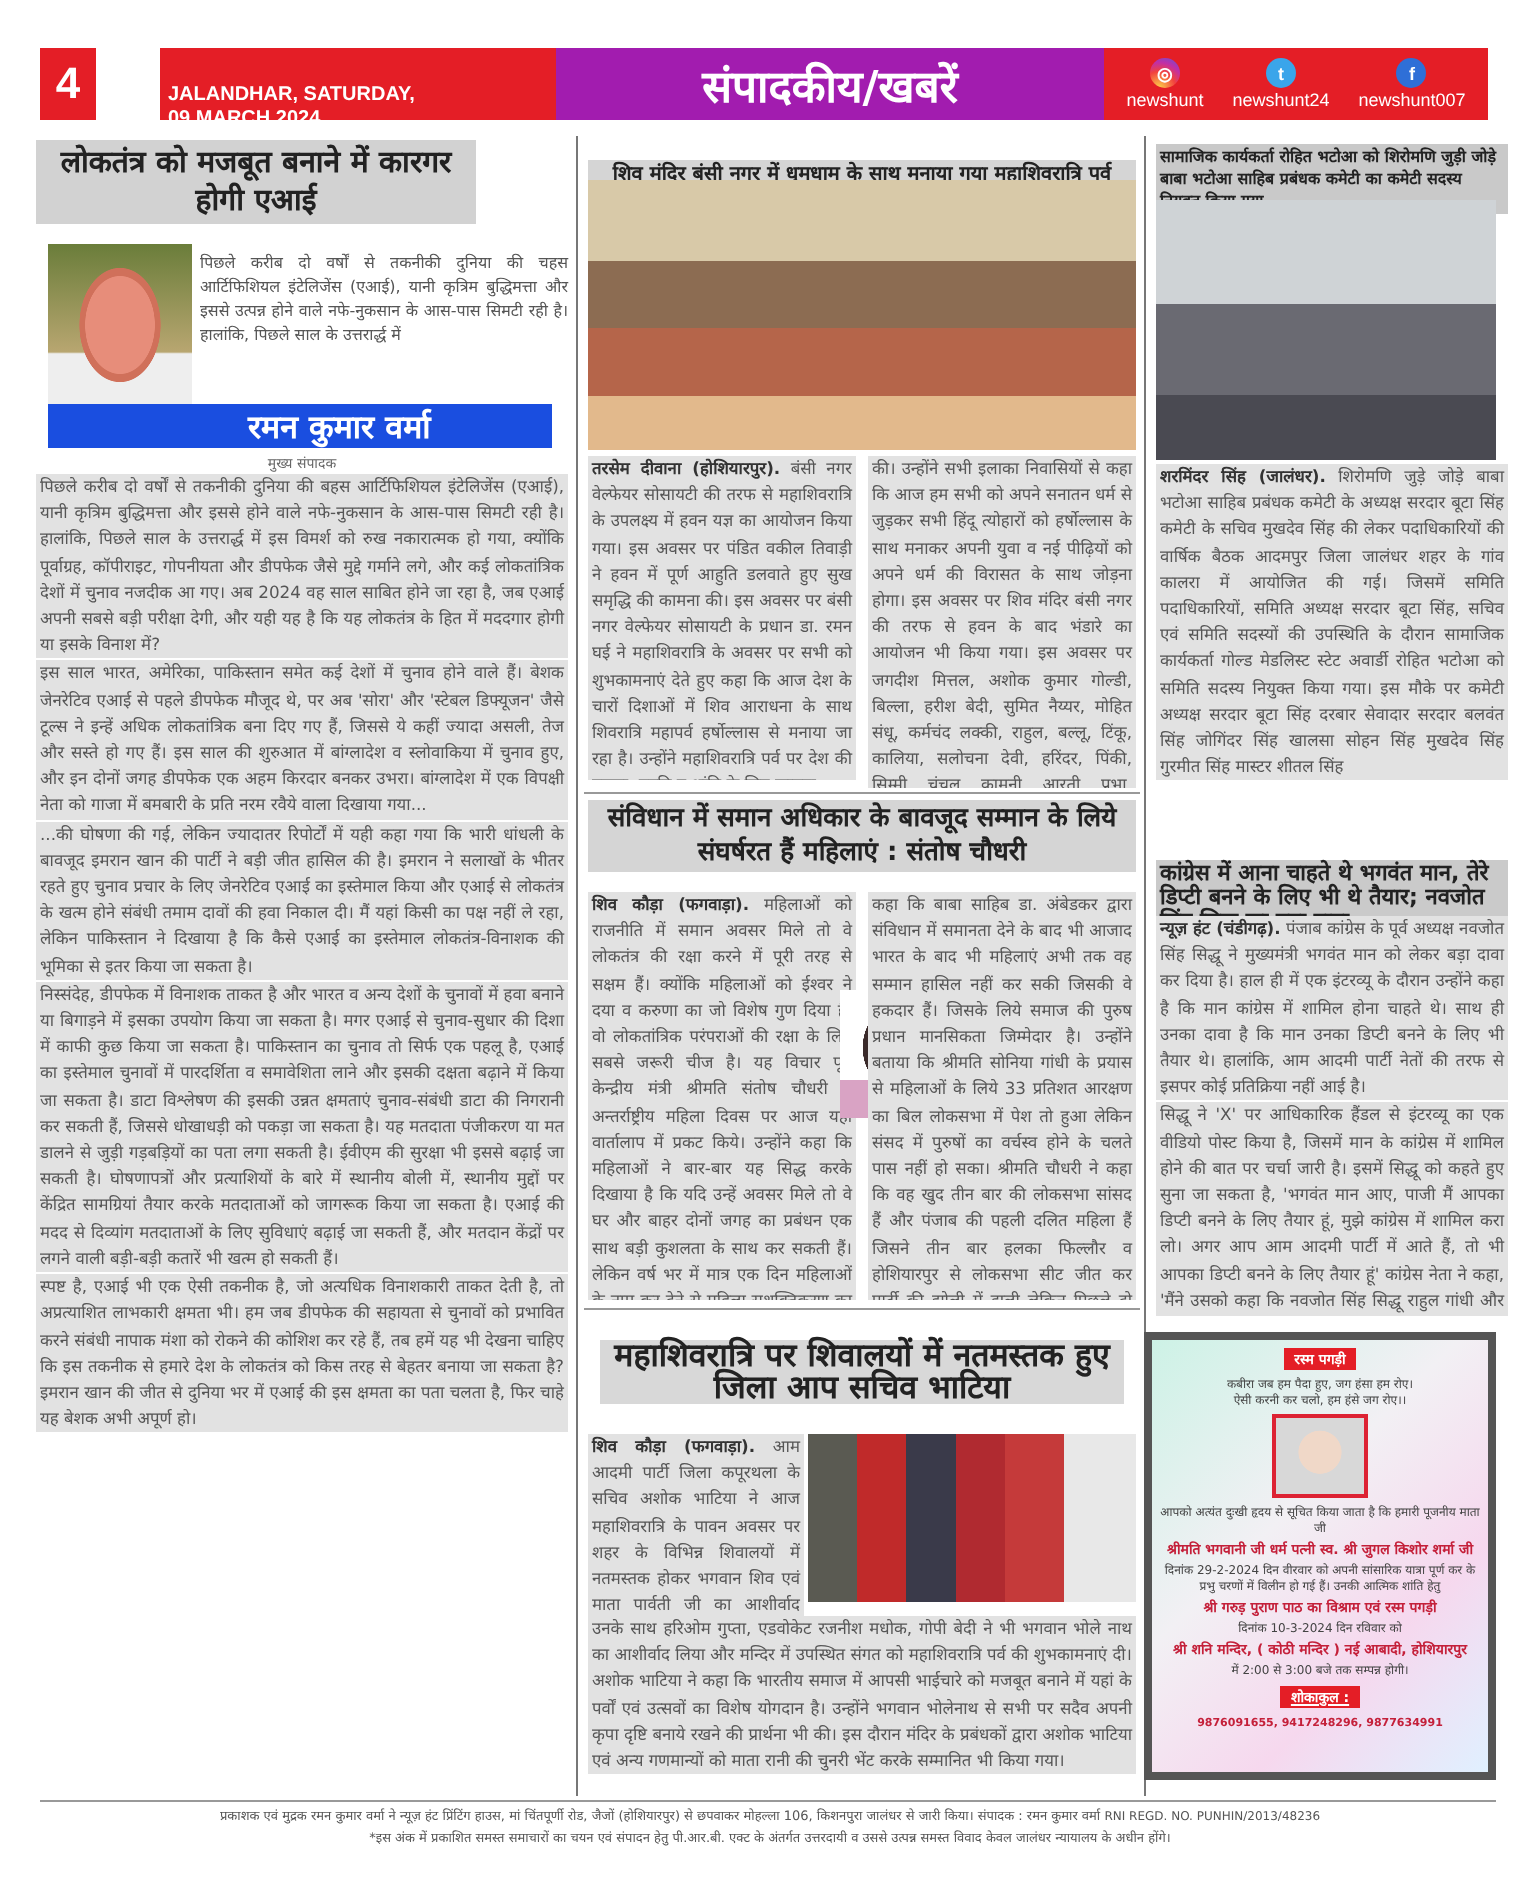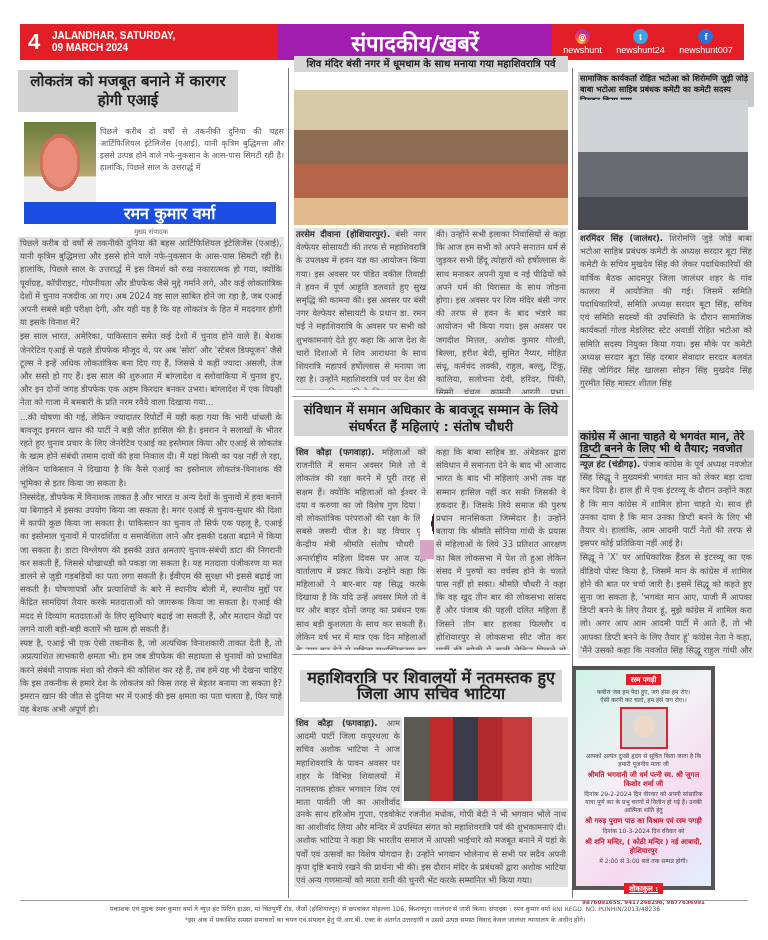--- a/index.html
+++ b/index.html
@@ -1,21 +1,21 @@
 <!DOCTYPE html>
 <html><head>
 <meta charset="utf-8">
 <style>
   * { box-sizing: border-box; margin: 0; padding: 0; }
   body { width: 768px; height: 940px; background: #ffffff; font-family: "DejaVu Sans", sans-serif; color: #333; overflow: hidden; position: relative; }
   .masthead { position: absolute; left: 20px; top: 24px; width: 344px; height: 36px; display: flex; align-items: stretch; }
   .page-num { width: 28px; background: #e41e26; color: #fff; font: bold 22px "Liberation Sans", sans-serif; display: flex; align-items: center; justify-content: center; }
   .logo { width: 84px; background: #fff; color: #1c3fb5; font: bold 17px "DejaVu Sans", sans-serif; display: flex; align-items: center; justify-content: center; }
   .logo .red { color: #e41e26; margin-left: 4px; }
-  .dateline { flex: 1; background: #e41e26; color: #fff; font: bold 10px "Liberation Sans", sans-serif; padding: 6px 4px; line-height: 12px; }
+  .dateline { flex: 1; background: #e41e26; color: #fff; font: bold 10px "Liberation Sans", sans-serif; padding: 18px 4px; line-height: 12px; margin-left: 32px; }
   .section-title { position: absolute; left: 278px; top: 24px; width: 274px; height: 36px; background: #a21caf; color: #fff; font: bold 22px "DejaVu Sans", sans-serif; display: flex; align-items: center; justify-content: center; }
   .social { position: absolute; left: 552px; top: 24px; width: 192px; height: 36px; background: #e41e26; display: flex; justify-content: space-around; align-items: center; padding: 0 4px; }
   .social-item { display: flex; flex-direction: column; align-items: center; color: #fff; font: 9px "Liberation Sans", sans-serif; }
   .social-icon { width: 15px; height: 15px; border-radius: 50%; display: flex; align-items: center; justify-content: center; font: bold 9px "Liberation Sans", sans-serif; color: #fff; margin-bottom: 1px; }
   .ig { background: radial-gradient(circle at 30% 100%, #fdd34a, #f2423e 45%, #c02fa7 70%, #5a55d9); }
   .tw { background: #3aa5ea; }
   .fb { background: #2f6fd7; }
 
   .col { position: absolute; }
   .divider-v { position: absolute; background: #777; width: 1px; }
@@ -72,21 +72,21 @@
 <div class="author-bar" style="left:24px; top:202px; width:252px; height:22px; padding-left:100px;">रमन कुमार वर्मा</div>
 <div class="col" style="left:18px; top:227px; width:266px; text-align:center; font-size:7px; color:#666;">मुख्य संपादक</div>
 <div class="col text-block" style="left:18px; top:237px; width:266px; height:662px; overflow:hidden;">
   <p>पिछले करीब दो वर्षों से तकनीकी दुनिया की बहस आर्टिफिशियल इंटेलिजेंस (एआई), यानी कृत्रिम बुद्धिमत्ता और इससे होने वाले नफे-नुकसान के आस-पास सिमटी रही है। हालांकि, पिछले साल के उत्तरार्द्ध में इस विमर्श को रुख नकारात्मक हो गया, क्योंकि पूर्वाग्रह, कॉपीराइट, गोपनीयता और डीपफेक जैसे मुद्दे गर्माने लगे, और कई लोकतांत्रिक देशों में चुनाव नजदीक आ गए। अब 2024 वह साल साबित होने जा रहा है, जब एआई अपनी सबसे बड़ी परीक्षा देगी, और यही यह है कि यह लोकतंत्र के हित में मददगार होगी या इसके विनाश में?</p>
   <p>इस साल भारत, अमेरिका, पाकिस्तान समेत कई देशों में चुनाव होने वाले हैं। बेशक जेनरेटिव एआई से पहले डीपफेक मौजूद थे, पर अब 'सोरा' और 'स्टेबल डिफ्यूजन' जैसे टूल्स ने इन्हें अधिक लोकतांत्रिक बना दिए गए हैं, जिससे ये कहीं ज्यादा असली, तेज और सस्ते हो गए हैं। इस साल की शुरुआत में बांग्लादेश व स्लोवाकिया में चुनाव हुए, और इन दोनों जगह डीपफेक एक अहम किरदार बनकर उभरा। बांग्लादेश में एक विपक्षी नेता को गाजा में बमबारी के प्रति नरम रवैये वाला दिखाया गया...</p>
   <p>...की घोषणा की गई, लेकिन ज्यादातर रिपोर्टों में यही कहा गया कि भारी धांधली के बावजूद इमरान खान की पार्टी ने बड़ी जीत हासिल की है। इमरान ने सलाखों के भीतर रहते हुए चुनाव प्रचार के लिए जेनरेटिव एआई का इस्तेमाल किया और एआई से लोकतंत्र के खत्म होने संबंधी तमाम दावों की हवा निकाल दी। मैं यहां किसी का पक्ष नहीं ले रहा, लेकिन पाकिस्तान ने दिखाया है कि कैसे एआई का इस्तेमाल लोकतंत्र-विनाशक की भूमिका से इतर किया जा सकता है।</p>
   <p>निस्संदेह, डीपफेक में विनाशक ताकत है और भारत व अन्य देशों के चुनावों में हवा बनाने या बिगाड़ने में इसका उपयोग किया जा सकता है। मगर एआई से चुनाव-सुधार की दिशा में काफी कुछ किया जा सकता है। पाकिस्तान का चुनाव तो सिर्फ एक पहलू है, एआई का इस्तेमाल चुनावों में पारदर्शिता व समावेशिता लाने और इसकी दक्षता बढ़ाने में किया जा सकता है। डाटा विश्लेषण की इसकी उन्नत क्षमताएं चुनाव-संबंधी डाटा की निगरानी कर सकती हैं, जिससे धोखाधड़ी को पकड़ा जा सकता है। यह मतदाता पंजीकरण या मत डालने से जुड़ी गड़बड़ियों का पता लगा सकती है। ईवीएम की सुरक्षा भी इससे बढ़ाई जा सकती है। घोषणापत्रों और प्रत्याशियों के बारे में स्थानीय बोली में, स्थानीय मुद्दों पर केंद्रित सामग्रियां तैयार करके मतदाताओं को जागरूक किया जा सकता है। एआई की मदद से दिव्यांग मतदाताओं के लिए सुविधाएं बढ़ाई जा सकती हैं, और मतदान केंद्रों पर लगने वाली बड़ी-बड़ी कतारें भी खत्म हो सकती हैं।</p>
   <p>स्पष्ट है, एआई भी एक ऐसी तकनीक है, जो अत्यधिक विनाशकारी ताकत देती है, तो अप्रत्याशित लाभकारी क्षमता भी। हम जब डीपफेक की सहायता से चुनावों को प्रभावित करने संबंधी नापाक मंशा को रोकने की कोशिश कर रहे हैं, तब हमें यह भी देखना चाहिए कि इस तकनीक से हमारे देश के लोकतंत्र को किस तरह से बेहतर बनाया जा सकता है? इमरान खान की जीत से दुनिया भर में एआई की इस क्षमता का पता चलता है, फिर चाहे यह बेशक अभी अपूर्ण हो।</p>
 </div>
 
-<div class="col headline" style="left:294px; top:56px; width:274px; font-size:10px; line-height:14px; padding:1px 2px;">शिव मंदिर बंसी नगर में धूमधाम के साथ मनाया गया महाशिवरात्रि पर्व</div>
+<div class="col headline" style="left:294px; top:80px; width:274px; font-size:10px; line-height:14px; padding:1px 2px;">शिव मंदिर बंसी नगर में धूमधाम के साथ मनाया गया महाशिवरात्रि पर्व</div>
 <div class="photo" style="left:294px; top:90px; width:274px; height:135px; background: linear-gradient(180deg, #d8c9a8 0 30%, #8c6c52 30% 55%, #b5654a 55% 80%, #e2b98c 80%);"></div>
 <div class="col text-block" style="left:294px; top:228px; width:134px; height:162px; overflow:hidden;">
   <p><span class="byline">तरसेम दीवाना (होशियारपुर).</span> <span>बंसी नगर वेल्फेयर सोसायटी की तरफ से महाशिवरात्रि के उपलक्ष्य में हवन यज्ञ का आयोजन किया गया। इस अवसर पर पंडित वकील तिवाड़ी ने हवन में पूर्ण आहुति डलवाते हुए सुख समृद्धि की कामना की। इस अवसर पर बंसी नगर वेल्फेयर सोसायटी के प्रधान डा. रमन घई ने महाशिवरात्रि के अवसर पर सभी को शुभकामनाएं देते हुए कहा कि आज देश के चारों दिशाओं में शिव आराधना के साथ शिवरात्रि महापर्व हर्षोल्लास से मनाया जा रहा है। उन्होंने महाशिवरात्रि पर्व पर देश की एकता, प्रगति व शांति के लिए कामना</span></p>
 </div>
 <div class="col text-block" style="left:434px; top:228px; width:134px; height:166px; overflow:hidden;">
   <p>की। उन्होंने सभी इलाका निवासियों से कहा कि आज हम सभी को अपने सनातन धर्म से जुड़कर सभी हिंदू त्योहारों को हर्षोल्लास के साथ मनाकर अपनी युवा व नई पीढ़ियों को अपने धर्म की विरासत के साथ जोड़ना होगा। इस अवसर पर शिव मंदिर बंसी नगर की तरफ से हवन के बाद भंडारे का आयोजन भी किया गया। इस अवसर पर जगदीश मित्तल, अशोक कुमार गोल्डी, बिल्ला, हरीश बेदी, सुमित नैय्यर, मोहित संधू, कर्मचंद लक्की, राहुल, बल्लू, टिंकू, कालिया, सलोचना देवी, हरिंदर, पिंकी, सिम्मी, चंचल, कामनी, आरती, प्रभा, शोभा, कांता, अमन, शक्ति देवी आदि मौजूद थे।</p>
 </div>
 <div class="divider-h" style="left:292px; top:396px; width:278px;"></div>
 
 <div class="col headline" style="left:294px; top:400px; width:274px; font-size:13px; line-height:17px; padding:1px 2px;">संविधान में समान अधिकार के बावजूद सम्मान के लिये संघर्षरत हैं महिलाएं : संतोष चौधरी</div>
@@ -113,33 +113,33 @@
 <div class="col text-block" style="left:578px; top:232px; width:176px; height:196px; overflow:hidden;">
   <p><span class="byline">शरमिंदर सिंह (जालंधर).</span> <span>शिरोमणि जुड़े जोड़े बाबा भटोआ साहिब प्रबंधक कमेटी के अध्यक्ष सरदार बूटा सिंह कमेटी के सचिव मुखदेव सिंह की लेकर पदाधिकारियों की वार्षिक बैठक आदमपुर जिला जालंधर शहर के गांव कालरा में आयोजित की गई। जिसमें समिति पदाधिकारियों, समिति अध्यक्ष सरदार बूटा सिंह, सचिव एवं समिति सदस्यों की उपस्थिति के दौरान सामाजिक कार्यकर्ता गोल्ड मेडलिस्ट स्टेट अवार्डी रोहित भटोआ को समिति सदस्य नियुक्त किया गया। इस मौके पर कमेटी अध्यक्ष सरदार बूटा सिंह दरबार सेवादार सरदार बलवंत सिंह जोगिंदर सिंह खालसा सोहन सिंह मुखदेव सिंह गुरमीत सिंह मास्टर शीतल सिंह</span></p>
 </div>
 
 <div class="col headline" style="left:578px; top:430px; width:176px; font-size:11px; line-height:12px; text-align:left; padding:1px 2px; background:#cacaca;">कांग्रेस में आना चाहते थे भगवंत मान, तेरे डिप्टी बनने के लिए भी थे तैयार; नवजोत सिंह सिद्धू का बड़ा दावा</div>
 <div class="col text-block" style="left:578px; top:458px; width:176px; height:200px; overflow:hidden;">
   <p><span class="byline">न्यूज़ हंट (चंडीगढ़).</span> <span>पंजाब कांग्रेस के पूर्व अध्यक्ष नवजोत सिंह सिद्धू ने मुख्यमंत्री भगवंत मान को लेकर बड़ा दावा कर दिया है। हाल ही में एक इंटरव्यू के दौरान उन्होंने कहा है कि मान कांग्रेस में शामिल होना चाहते थे। साथ ही उनका दावा है कि मान उनका डिप्टी बनने के लिए भी तैयार थे। हालांकि, आम आदमी पार्टी नेतों की तरफ से इसपर कोई प्रतिक्रिया नहीं आई है।</span></p>
   <p>सिद्धू ने 'X' पर आधिकारिक हैंडल से इंटरव्यू का एक वीडियो पोस्ट किया है, जिसमें मान के कांग्रेस में शामिल होने की बात पर चर्चा जारी है। इसमें सिद्धू को कहते हुए सुना जा सकता है, 'भगवंत मान आए, पाजी मैं आपका डिप्टी बनने के लिए तैयार हूं, मुझे कांग्रेस में शामिल करा लो। अगर आप आम आदमी पार्टी में आते हैं, तो भी आपका डिप्टी बनने के लिए तैयार हूं' कांग्रेस नेता ने कहा, 'मैंने उसको कहा कि नवजोत सिंह सिद्धू राहुल गांधी और प्रियंका गांधी को वचनबद्ध है। यह मुमकिन नहीं है। अगर आप आना चाहते हैं छोटे भाई, तो वेलकम है। दिल्ली जाकर भाई से बात करो।'</p>
 </div>
 
-<div class="ad-box" style="left:572px; top:666px; width:143px; height:224px;">
+<div class="ad-box" style="left:572px; top:666px; width:176px; height:224px;">
   <div class="ad-title">रस्म पगड़ी</div>
   <div>कबीरा जब हम पैदा हुए, जग हंसा हम रोए।</div>
   <div>ऐसी करनी कर चलो, हम हंसे जग रोए।।</div>
   <div style="margin:3px auto; width:48px; height:42px; border:2px solid #d23; background: radial-gradient(circle at 50% 45%, #f0d8c8 0 35%, #d8d8d8 36%);"></div>
   <div>आपको अत्यंत दुःखी हृदय से सूचित किया जाता है कि हमारी पूजनीय माता जी</div>
   <div class="ad-red">श्रीमति भगवानी जी धर्म पत्नी स्व. श्री जुगल किशोर शर्मा जी</div>
   <div>दिनांक 29-2-2024 दिन वीरवार को अपनी सांसारिक यात्रा पूर्ण कर के प्रभु चरणों में विलीन हो गई हैं। उनकी आत्मिक शांति हेतु</div>
   <div class="ad-red">श्री गरुड़ पुराण पाठ का विश्राम एवं रस्म पगड़ी</div>
   <div>दिनांक 10-3-2024 दिन रविवार को</div>
   <div class="ad-red">श्री शनि मन्दिर, ( कोठी मन्दिर ) नई आबादी, होशियारपुर</div>
   <div>में 2:00 से 3:00 बजे तक सम्पन्न होगी।</div>
-  <div class="ad-title" style="margin-top:18px;text-decoration:underline;">शोकाकुल :</div>
+  <div class="ad-title" style="margin-top:4px;text-decoration:underline;">शोकाकुल :</div>
   <div class="ad-red" style="font-size:5.5px;">9876091655, 9417248296, 9877634991</div>
 </div>
 
 <div class="divider-h" style="left:20px; top:900px; width:728px;"></div>
 <div class="footer">
   <div>
     <span>प्रकाशक एवं मुद्रक रमन कुमार वर्मा ने न्यूज़ हंट प्रिंटिंग हाउस, मां चिंतपूर्णी रोड, जैजों (होशियारपुर) से छपवाकर मोहल्ला 106, किशनपुरा जालंधर से जारी किया। संपादक : रमन कुमार वर्मा</span>
     <span style="font-size:6px;">RNI REGD. NO. PUNHIN/2013/48236</span>
   </div>
   <div>*इस अंक में प्रकाशित समस्त समाचारों का चयन एवं संपादन हेतु पी.आर.बी. एक्ट के अंतर्गत उत्तरदायी व उससे उत्पन्न समस्त विवाद केवल जालंधर न्यायालय के अधीन होंगे।</div>

